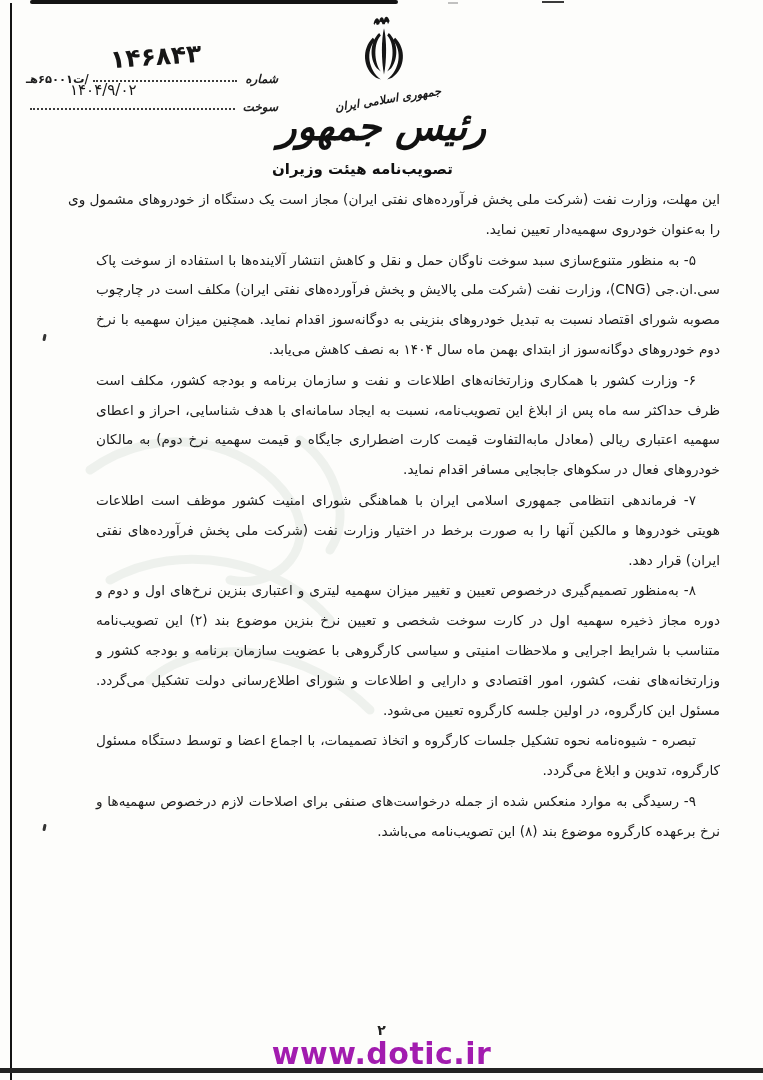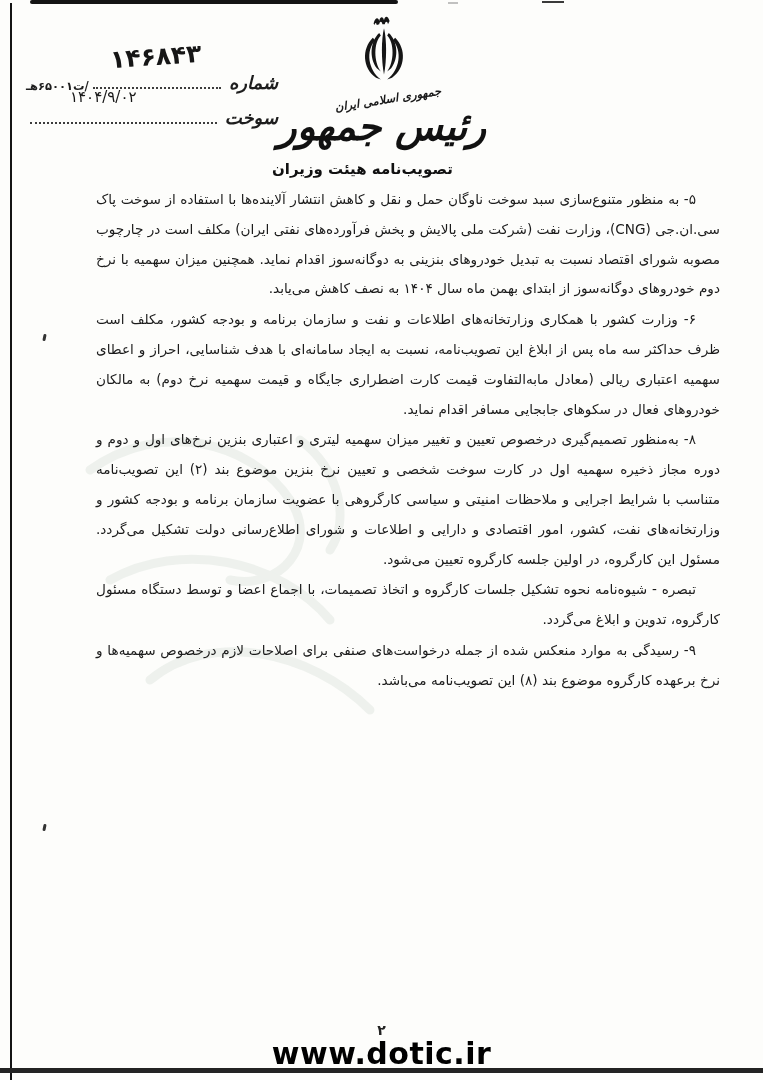--- a/index.html
+++ b/index.html
@@ -32,21 +32,21 @@
   }
   .doctype{
     position:absolute;top:160px;left:272px;width:220px;text-align:left;
     font-size:15px;font-weight:bold;color:#111;direction:rtl;white-space:nowrap;
   }
 
   
   .stamp{position:absolute;top:72px;left:26px;width:252px;direction:rtl;color:#1d1d1d;}
   .stamp-row{position:relative;display:flex;align-items:flex-end;}
   .stamp-row + .stamp-row{margin-top:14px;}
-  .stamp-label{font-style:italic;font-size:18px;font-weight:bold;margin-left:4px;white-space:nowrap;}
+  .stamp-label{font-style:italic;font-size:12px;font-weight:bold;margin-left:4px;white-space:nowrap;}
   .dots{flex:1;border-bottom:2px dotted #3c3c3c;height:2px;margin:0 4px 4px 4px;}
   .stamp-suffix{font-size:11.5px;font-weight:bold;white-space:nowrap;text-align:right;}
   .hand-number{
     position:absolute;left:84px;top:-30px;font-size:25px;font-weight:bold;color:#161616;
     letter-spacing:3px;transform:rotate(-4deg);direction:ltr;white-space:nowrap;
   }
   .hand-date{
     position:absolute;left:44px;top:-19px;font-size:15px;font-weight:normal;color:#161616;
     letter-spacing:1px;direction:ltr;white-space:nowrap;
   }
@@ -116,24 +116,26 @@
       <g fill="none" stroke="#6f8f78" stroke-width="9" stroke-linecap="round">
         <path d="M40 90 C110 40 200 60 240 120 C270 165 230 210 180 200"></path>
         <path d="M60 200 C130 160 230 180 280 240"></path>
         <path d="M100 300 C160 250 260 270 320 330"></path>
         <path d="M250 60 C290 90 300 140 280 170"></path>
       </g>
     </svg>
   </div>
 
   <div class="body-text" style="color: rgb(27, 27, 27);">
+    <p class="p">این مهلت، وزارت نفت (شرکت ملی پخش فرآورده‌های نفتی ایران) مجاز است یک دستگاه از خودروهای مشمول وی را به‌عنوان خودروی سهمیه‌دار تعیین نماید.</p>
     <p class="p indent">۵- به منظور متنوع‌سازی سبد سوخت ناوگان حمل و نقل و کاهش انتشار آلاینده‌ها با استفاده از سوخت پاک سی.ان.جی (CNG)، وزارت نفت (شرکت ملی پالایش و پخش فرآورده‌های نفتی ایران) مکلف است در چارچوب مصوبه شورای اقتصاد نسبت به تبدیل خودروهای بنزینی به دوگانه‌سوز اقدام نماید. همچنین میزان سهمیه با نرخ دوم خودروهای دوگانه‌سوز از ابتدای بهمن ماه سال ۱۴۰۴ به نصف کاهش می‌یابد.</p>
     <p class="p indent">۶- وزارت کشور با همکاری وزارتخانه‌های اطلاعات و نفت و سازمان برنامه و بودجه کشور، مکلف است ظرف حداکثر سه ماه پس از ابلاغ این تصویب‌نامه، نسبت به ایجاد سامانه‌ای با هدف شناسایی، احراز و اعطای سهمیه اعتباری ریالی (معادل مابه‌التفاوت قیمت کارت اضطراری جایگاه و قیمت سهمیه نرخ دوم) به مالکان خودروهای فعال در سکوهای جابجایی مسافر اقدام نماید.</p>
+    <p class="p indent">۷- فرماندهی انتظامی جمهوری اسلامی ایران با هماهنگی شورای امنیت کشور موظف است اطلاعات هویتی خودروها و مالکین آنها را به صورت برخط در اختیار وزارت نفت (شرکت ملی پخش فرآورده‌های نفتی ایران) قرار دهد.</p>
     <p class="p indent">۸- به‌منظور تصمیم‌گیری درخصوص تعیین و تغییر میزان سهمیه لیتری و اعتباری بنزین نرخ‌های اول و دوم و دوره مجاز ذخیره سهمیه اول در کارت سوخت شخصی و تعیین نرخ بنزین موضوع بند (۲) این تصویب‌نامه متناسب با شرایط اجرایی و ملاحظات امنیتی و سیاسی کارگروهی با عضویت سازمان برنامه و بودجه کشور و وزارتخانه‌های نفت، کشور، امور اقتصادی و دارایی و اطلاعات و شورای اطلاع‌رسانی دولت تشکیل می‌گردد. مسئول این کارگروه، در اولین جلسه کارگروه تعیین می‌شود.</p>
     <p class="p indent">تبصره - شیوه‌نامه نحوه تشکیل جلسات کارگروه و اتخاذ تصمیمات، با اجماع اعضا و توسط دستگاه مسئول کارگروه، تدوین و ابلاغ می‌گردد.</p>
     <p class="p indent">۹- رسیدگی به موارد منعکس شده از جمله درخواست‌های صنفی برای اصلاحات لازم درخصوص سهمیه‌ها و نرخ برعهده کارگروه موضوع بند (۸) این تصویب‌نامه می‌باشد.</p>
   </div>
 
   <div class="page-num">۲</div>
-  <div class="website" id="website" style="color: #000000;">www.dotic.ir</div>
+  <div class="website" id="website" style="color: #a21caf;">www.dotic.ir</div>
   <div class="bottom-bar"></div>
 
 </div>
 
 </body></html>

